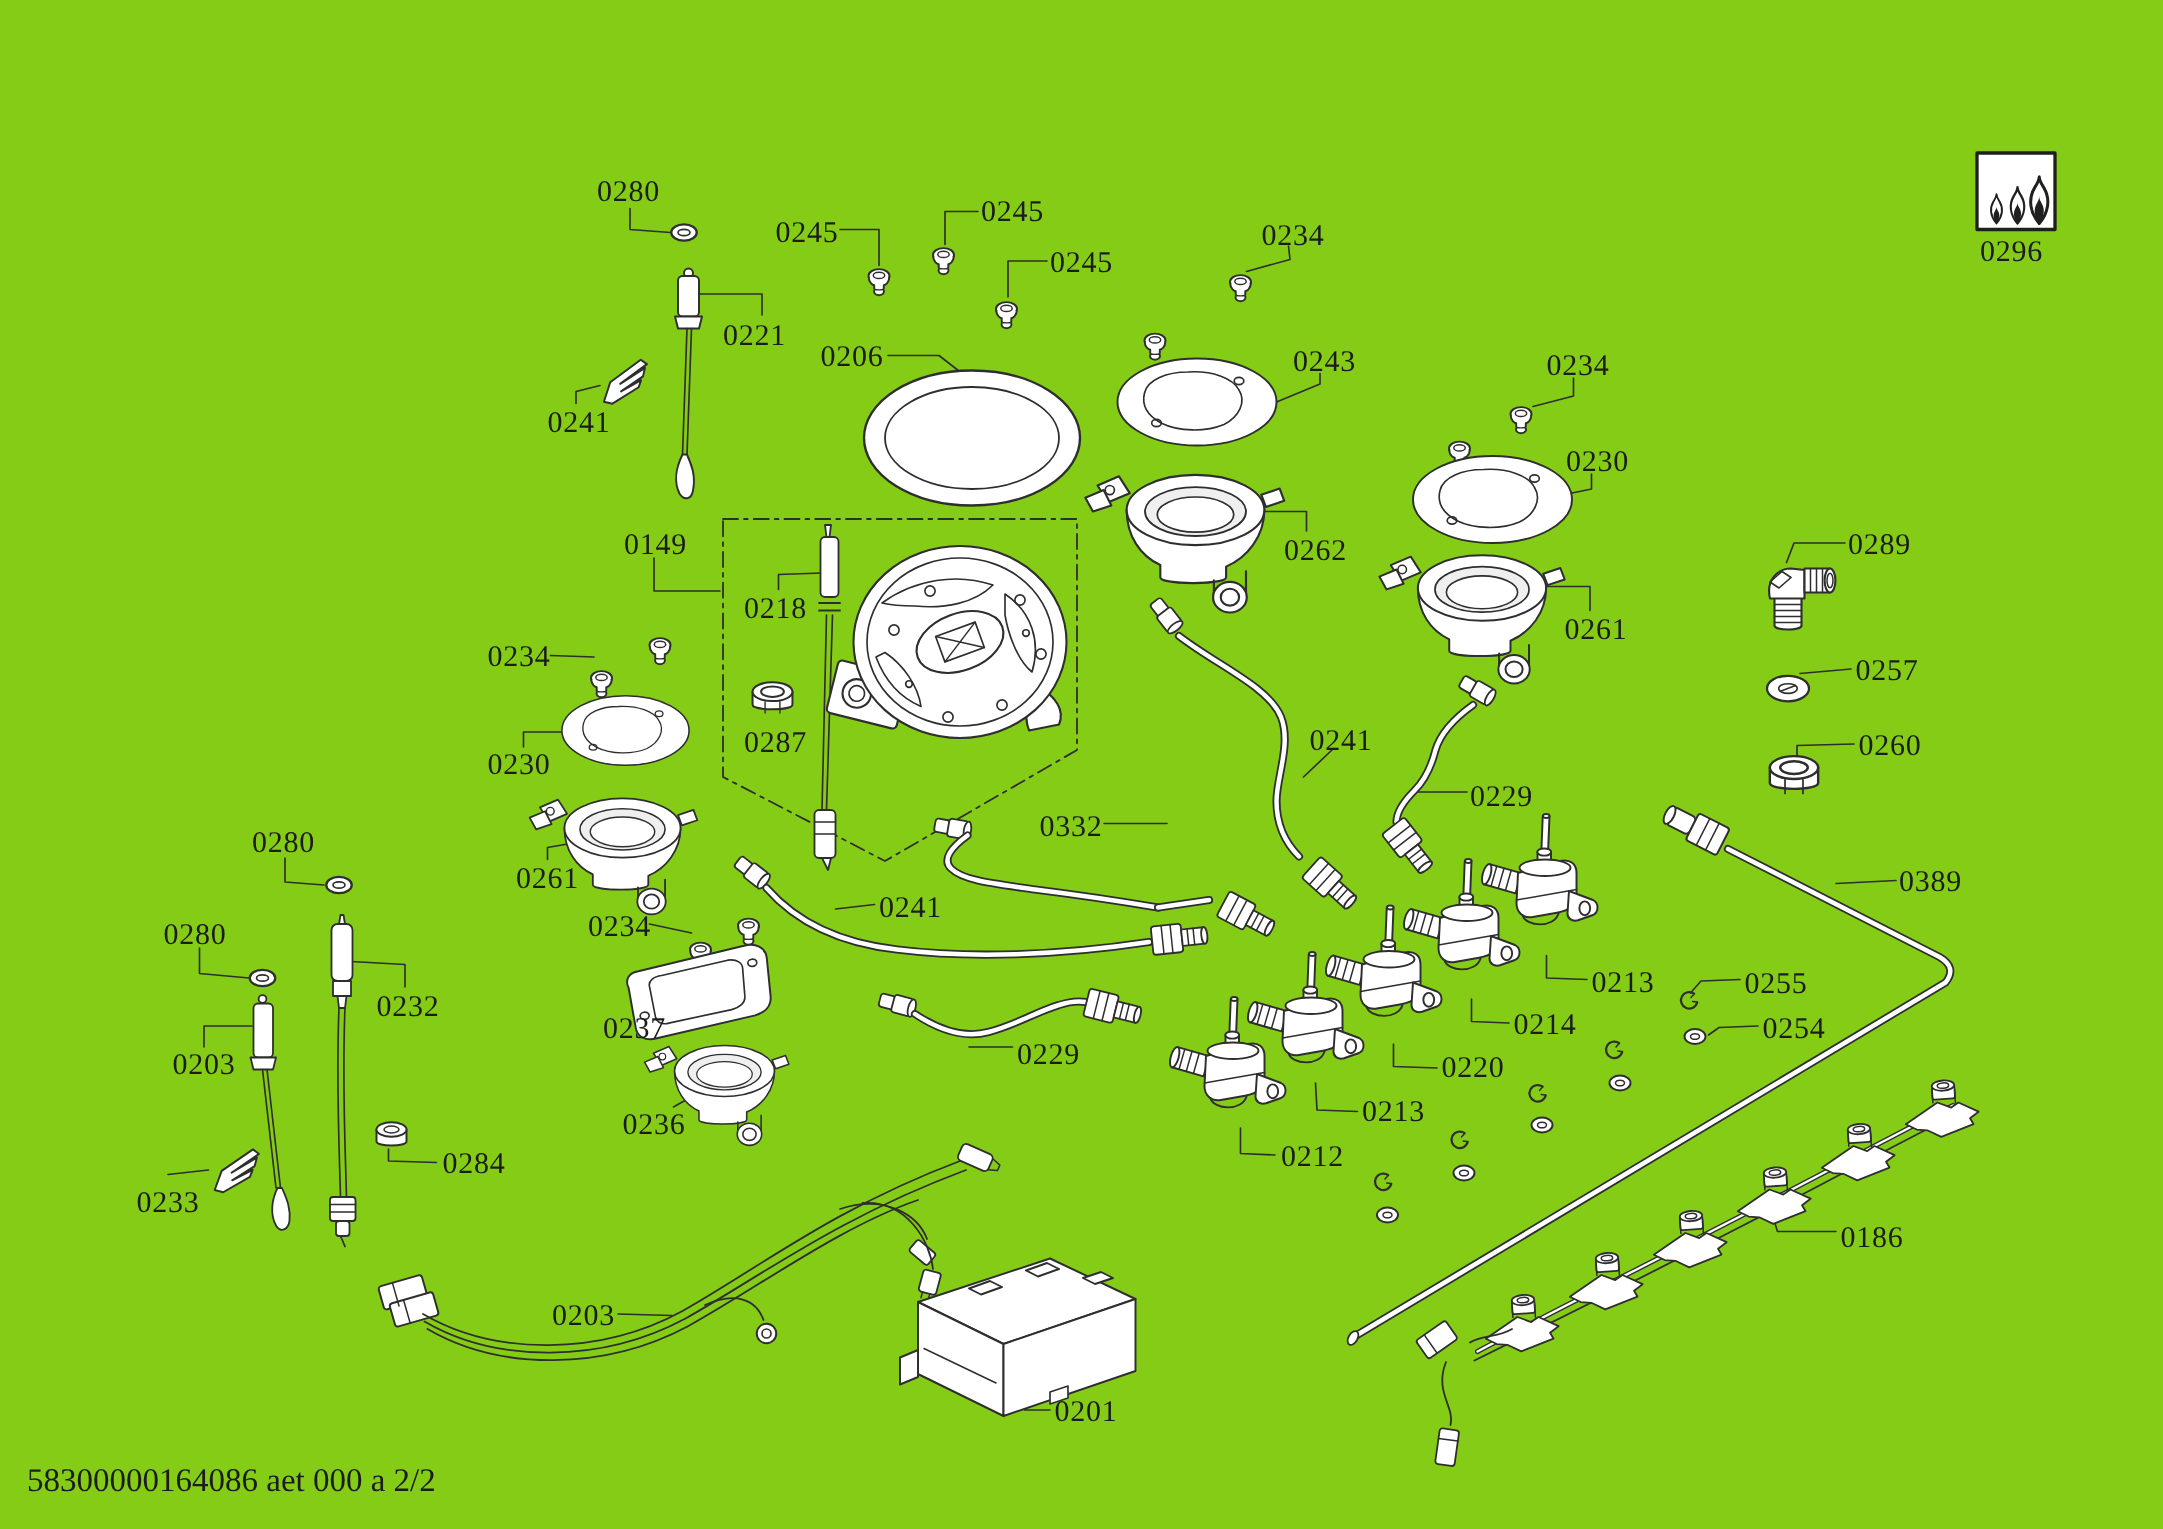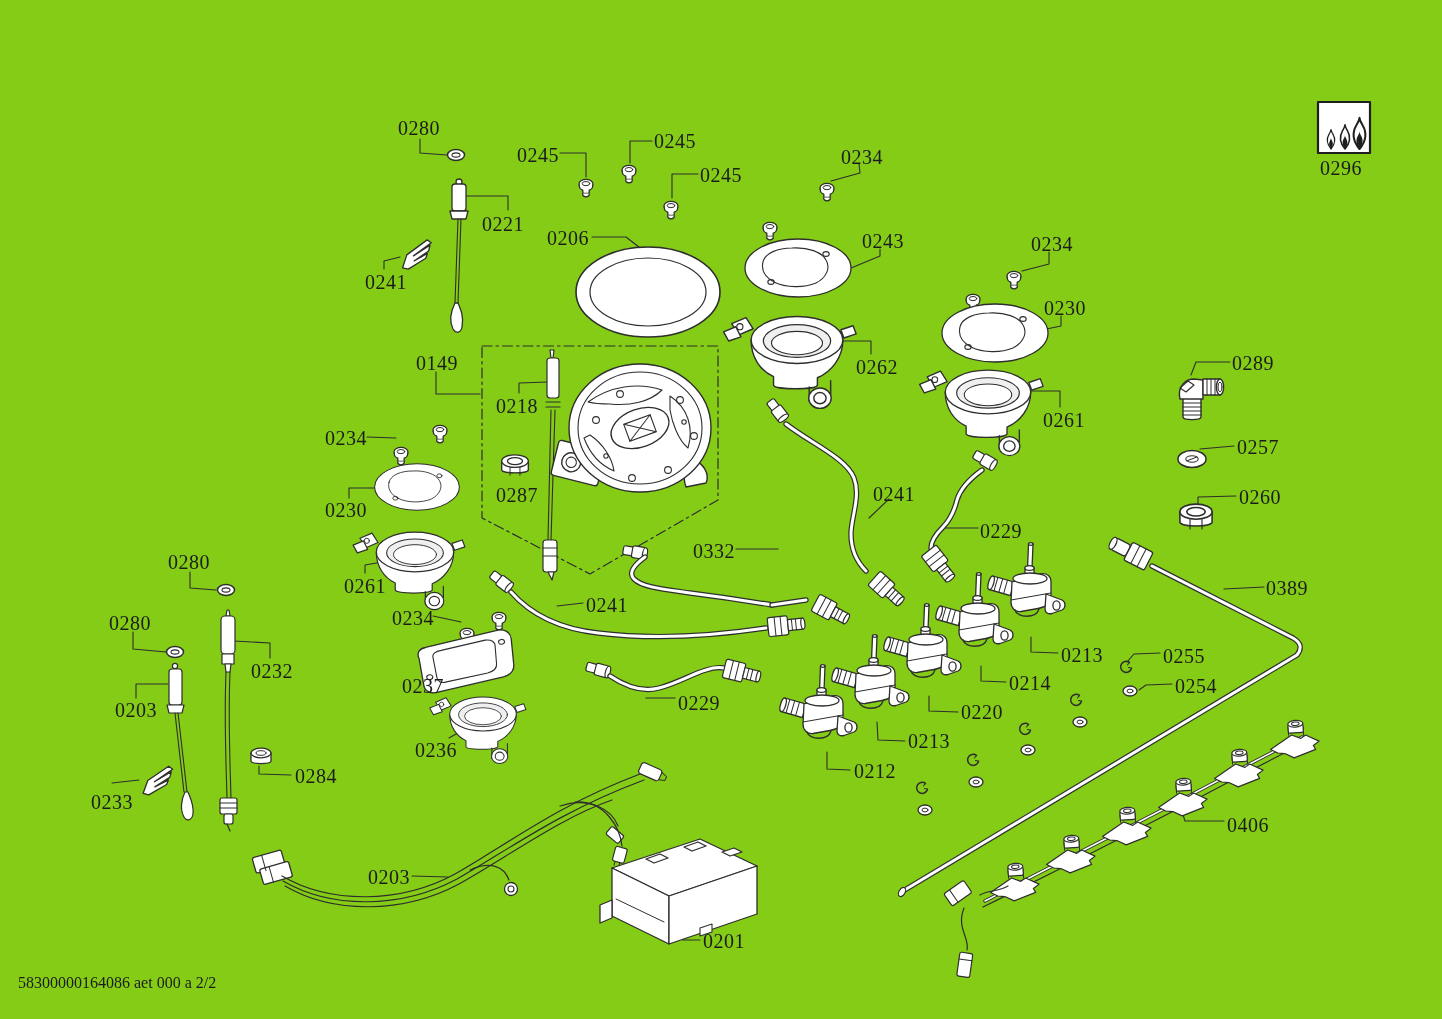--- a/index.html
+++ b/index.html
@@ -1,20 +1,20 @@
 <!DOCTYPE html>
 <html><head>
 <meta charset="utf-8">
 <style>
   html,body{margin:0;padding:0;background:#fff;}
   .canvas{position:relative;width:1442px;height:1019px;background:#84cc16;overflow:hidden;
           font-family:Liberation Serif, serif;}
   .art{position:absolute;left:0;top:0;}
   .lbl{position:absolute;font-size:20px;color:#1c1c1c;letter-spacing:0.5px;white-space:nowrap;}
-  .ftr{position:absolute;left:18px;top:974px;font-size:16px;color:#1c1c1c;}
+  .ftr{position:absolute;left:18px;top:974px;font-size:22px;color:#1c1c1c;}
   svg{stroke-linecap:round;stroke-linejoin:round;}
   .tube-o{stroke:#2e2e2e;stroke-width:5.4;fill:none;}
   .tube-i{stroke:#ffffff;stroke-width:3;fill:none;}
   .rail-o{stroke:#2e2e2e;stroke-width:3.4;fill:none;}
   .rail-i{stroke:#ffffff;stroke-width:1.6;fill:none;}
   .wire{stroke:#2e2e2e;stroke-width:1.2;fill:none;}
   .lead{stroke:#2e2e2e;stroke-width:1.1;fill:none;}
 </style>
 </head>
 <body>
@@ -467,20 +467,20 @@
 <div class="lbl" style="left:402px;top:675px">0237</div>
 <div class="lbl" style="left:1175px;top:675px">0254</div>
 <div class="lbl" style="left:678px;top:692px">0229</div>
 <div class="lbl" style="left:961px;top:701px">0220</div>
 <div class="lbl" style="left:115px;top:699px">0203</div>
 <div class="lbl" style="left:908px;top:730px">0213</div>
 <div class="lbl" style="left:415px;top:739px">0236</div>
 <div class="lbl" style="left:854px;top:760px">0212</div>
 <div class="lbl" style="left:295px;top:765px">0284</div>
 <div class="lbl" style="left:91px;top:791px">0233</div>
-<div class="lbl" style="left:1227px;top:814px">0406</div>
+<div class="lbl" style="left:1227px;top:814px">0186</div>
 <div class="lbl" style="left:368px;top:866px">0203</div>
 <div class="lbl" style="left:703px;top:930px">0201</div>
 <div class="lbl" style="left:1320px;top:157px">0296</div>
 
 <div class="ftr">58300000164086 aet 000 a 2/2</div>
 
 </div>
 
 </body></html>

